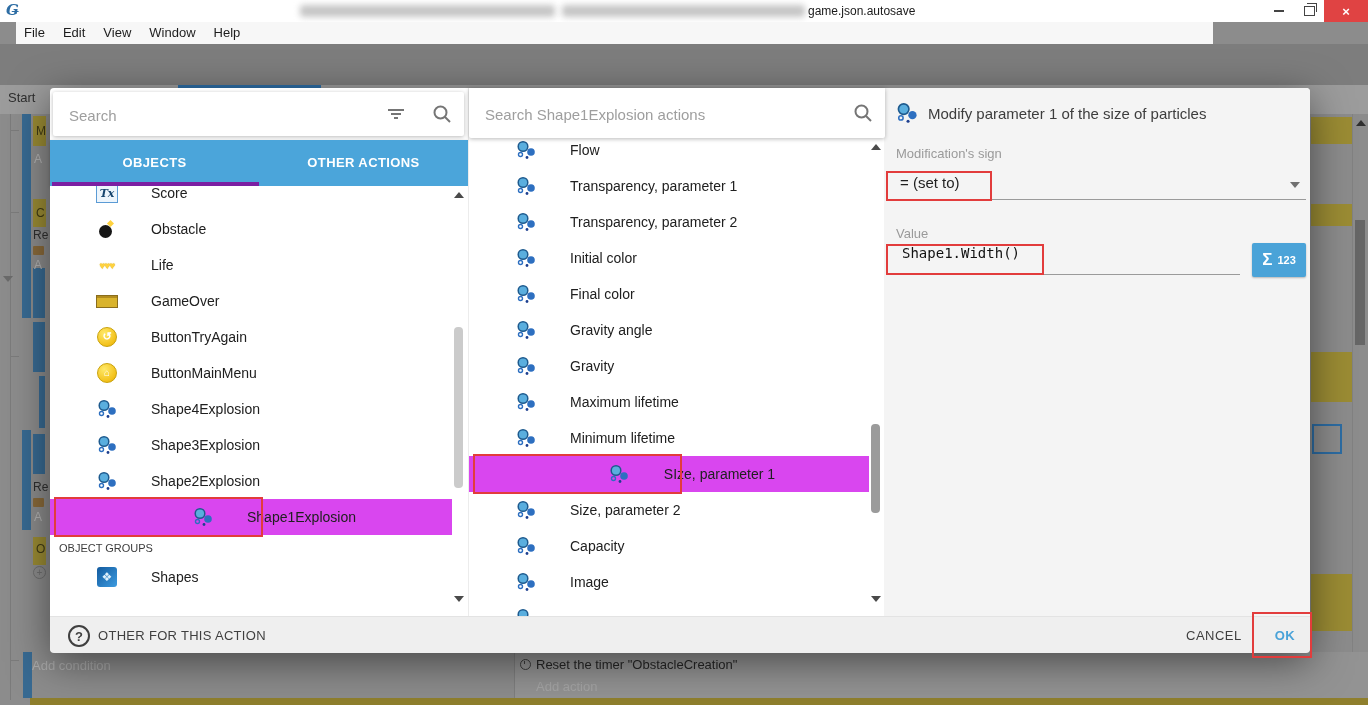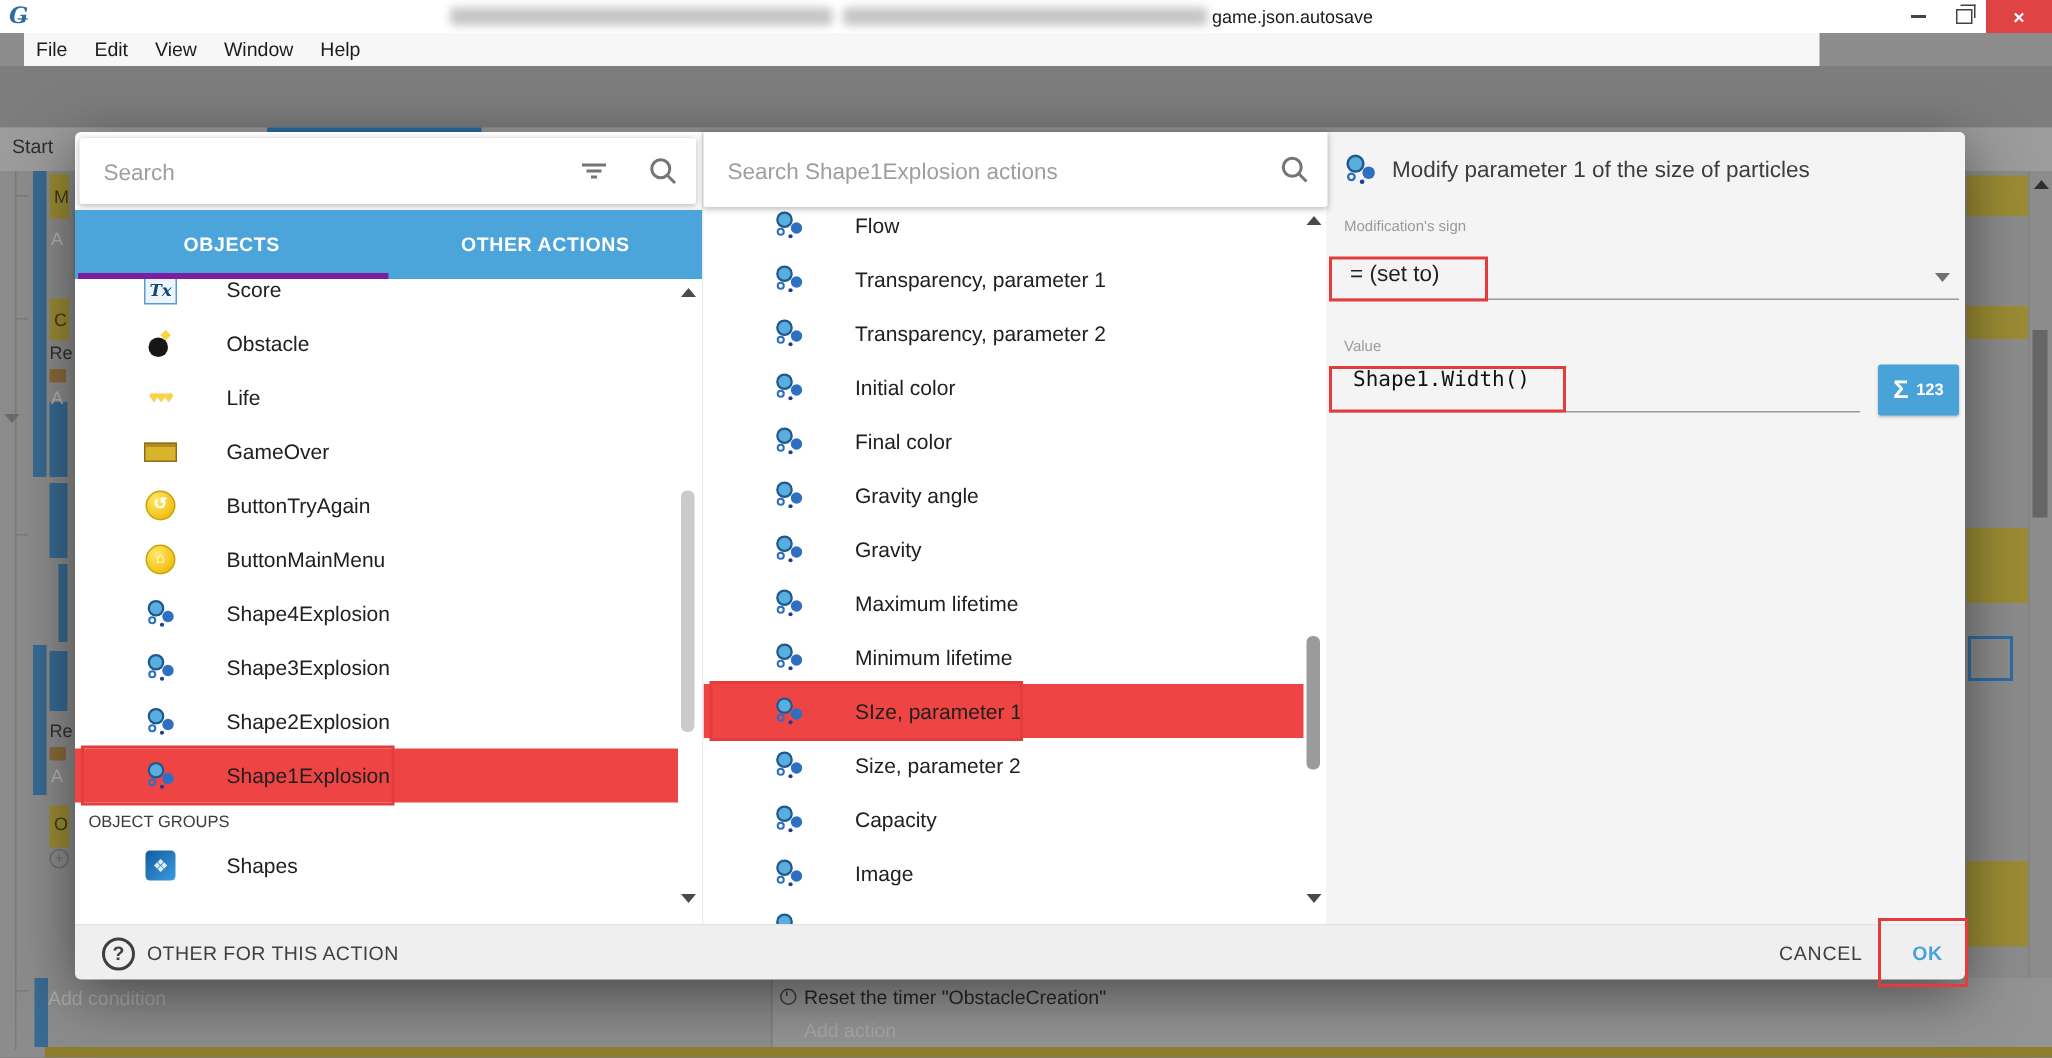--- a/index.html
+++ b/index.html
@@ -80,21 +80,21 @@
   .tab{position:absolute;top:0;width:209px;height:46px;line-height:46px;text-align:center;color:#fff;font-size:13px;font-weight:bold;letter-spacing:.4px;}
   .tab-indicator{position:absolute;left:2px;bottom:0;width:207px;height:4px;background:#7b1fa2;}
 
   
   .list{position:absolute;overflow:hidden;background:#fff;}
   .list-objects{left:0;top:98px;width:418px;height:430px;}
   .list-actions{left:0;top:50px;width:416px;height:478px;}
   .row{position:relative;height:36px;display:flex;align-items:center;margin-right:16px;padding-left:28px;}
   .row.first-clip-11{margin-top:-11px;}
   .row.first-clip-6{margin-top:-6px;}
-  .row.selected{background:#ef4444;}
+  .row.selected{background:#d946ef;justify-content:center;}
   .row-label{margin-left:33px;font-size:14px;color:#202020;white-space:nowrap;}
   .ic-wrap{width:22px;height:22px;margin-left:18px;display:flex;align-items:center;justify-content:center;flex:none;}
   .groups-header{height:24px;line-height:26px;padding-left:9px;font-size:11px;color:#3c3c3c;background:#fff;}
   .ann{display:none;}
   .row.annotated .ann{display:block;position:absolute;left:4px;top:-2px;width:205px;height:36px;border:2px solid #e23c3c;z-index:3;}
 
   
   .ic{display:none;}
   .row[data-icon="particles"] .ic-particles{display:block;}
   .row[data-icon="tx"] .ic-tx{display:flex;}
@@ -119,21 +119,21 @@
   .ic-group::before{content:"❖";}
 
   
   .sb-arrow-up{position:absolute;width:0;height:0;border-left:5px solid transparent;border-right:5px solid transparent;border-bottom:6px solid #4a4a4a;}
   .sb-arrow-dn{position:absolute;width:0;height:0;border-left:5px solid transparent;border-right:5px solid transparent;border-top:6px solid #4a4a4a;}
   .sb-thumb{position:absolute;width:9px;border-radius:4px;}
 
   
   .pr-title-ic{position:absolute;left:12px;top:14px;width:23px;height:23px;}
   .pr-title{position:absolute;left:44px;top:17px;font-size:15px;color:#3d3d3d;}
-  .field-label{position:absolute;left:12px;font-size:10px;color:#9a9a9a;}
+  .field-label{position:absolute;left:12px;font-size:13px;color:#9a9a9a;}
   .field-value{position:absolute;left:16px;font-size:15px;color:#1f1f1f;}
   .rule{position:absolute;height:1px;background:#9a9a9a;}
   .caret{position:absolute;left:406px;top:94px;width:0;height:0;border-left:5px solid transparent;border-right:5px solid transparent;border-top:6px solid #707070;}
   .value-input{position:absolute;left:16px;top:156px;width:200px;border:none;outline:none;background:transparent;font:14px "DejaVu Sans Mono",monospace;color:#111;}
   .sigma-btn{position:absolute;left:368px;top:155px;width:54px;height:34px;background:#4aa3d8;border-radius:2px;display:flex;align-items:center;justify-content:center;gap:5px;box-shadow:0 1px 2px rgba(0,0,0,.25);}
   .sigma-glyph{color:#fff;font-size:17px;font-weight:bold;}
   .sigma-digits{color:#fff;font-size:11px;font-weight:bold;}
   .annbox{position:absolute;border:2px solid #e23c3c;z-index:5;}
   .ann-sign{left:2px;top:83px;width:102px;height:26px;}
   .ann-value{left:2px;top:156px;width:154px;height:27px;}

